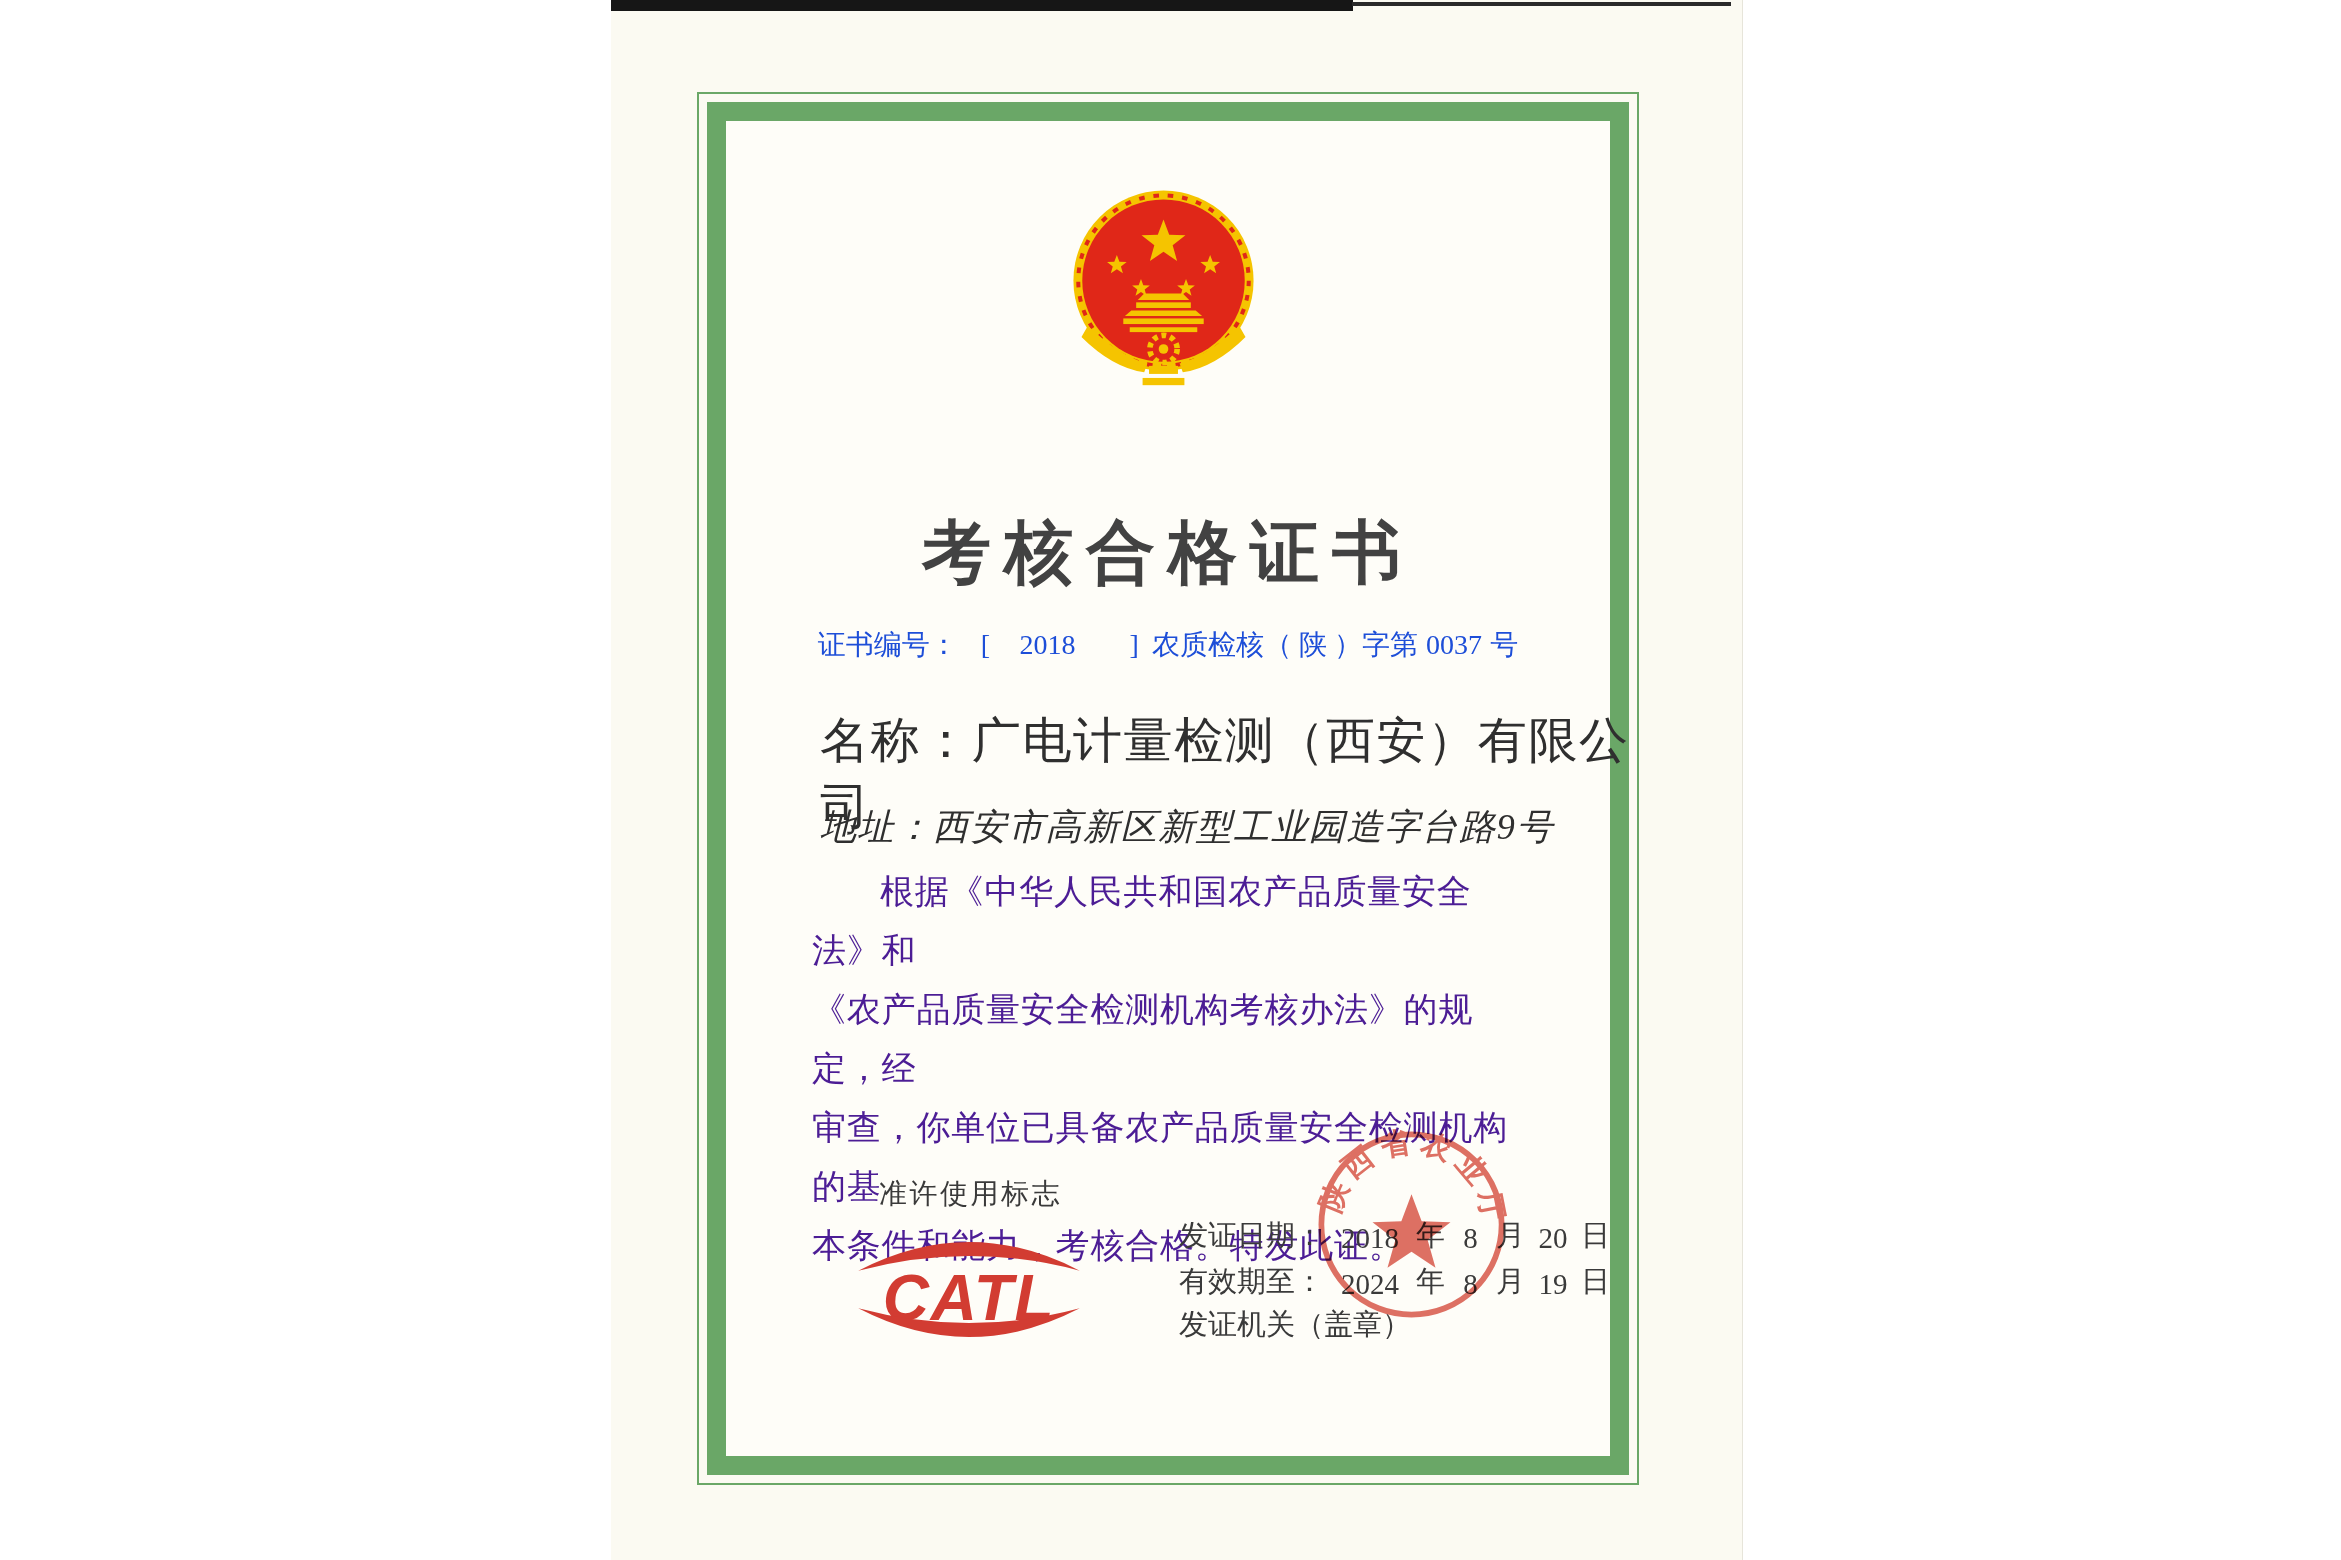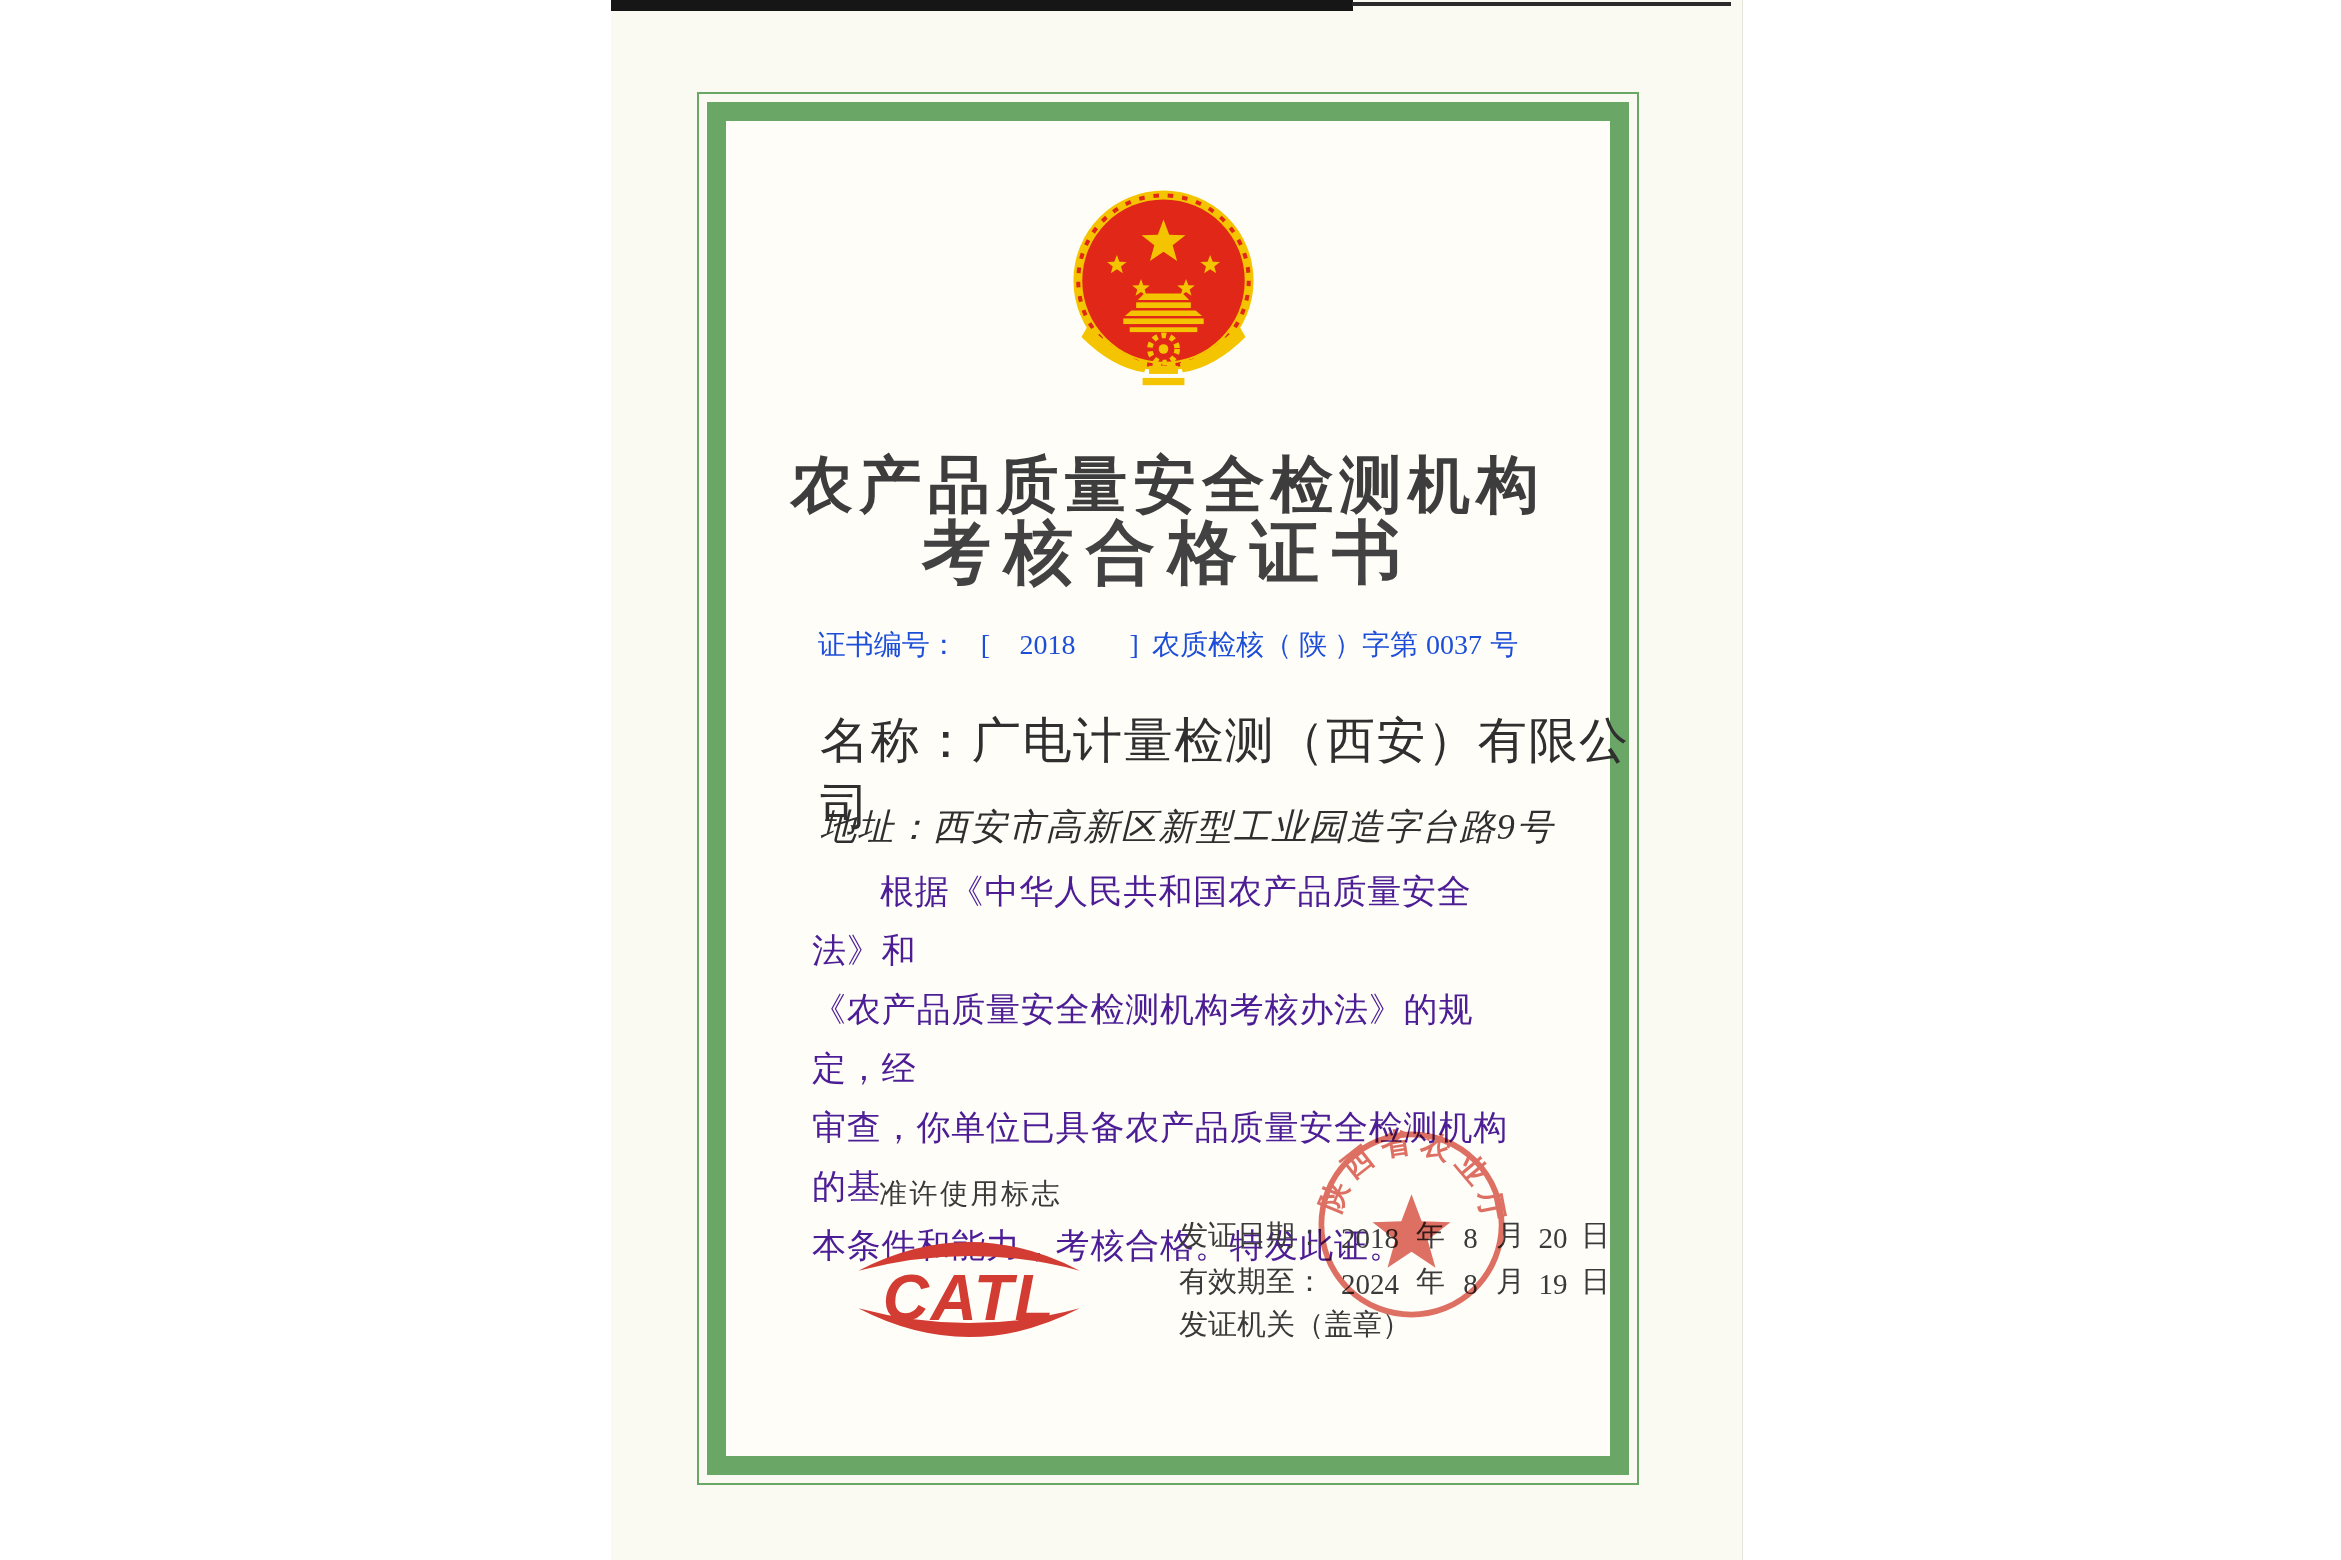--- a/index.html
+++ b/index.html
@@ -85,21 +85,20 @@
 
         <circle cx="120" cy="207" r="17" fill="none" stroke="#f5c400" stroke-width="7" stroke-dasharray="6 5"></circle>
         <circle cx="120" cy="207" r="6" fill="#f5c400"></circle>
 
         <path fill="#f5c400" d="M26,178 Q66,216 100,225 L96,236 Q56,230 18,192 Z"></path>
         <path fill="#f5c400" d="M214,178 Q174,216 140,225 L144,236 Q184,230 222,192 Z"></path>
         <rect x="102" y="228" width="36" height="10" fill="#f5c400"></rect>
         <rect x="94" y="243" width="52" height="9" fill="#f5c400"></rect>
       </svg>
 
-      <div class="title1">农产品质量安全检测机构</div>
       <div class="title2">考核合格证书</div>
 
       <div class="certno">
         <span>证书编号：</span><span class="sp-l">[</span><span>2018</span><span class="sp-r">]</span><span>农质检核（ 陕 ）字第</span><span class="num">0037</span><span>号</span>
       </div>
 
       <div class="row-name">
         <span>名称：</span><span>广电计量检测（西安）有限公司</span>
       </div>
 

